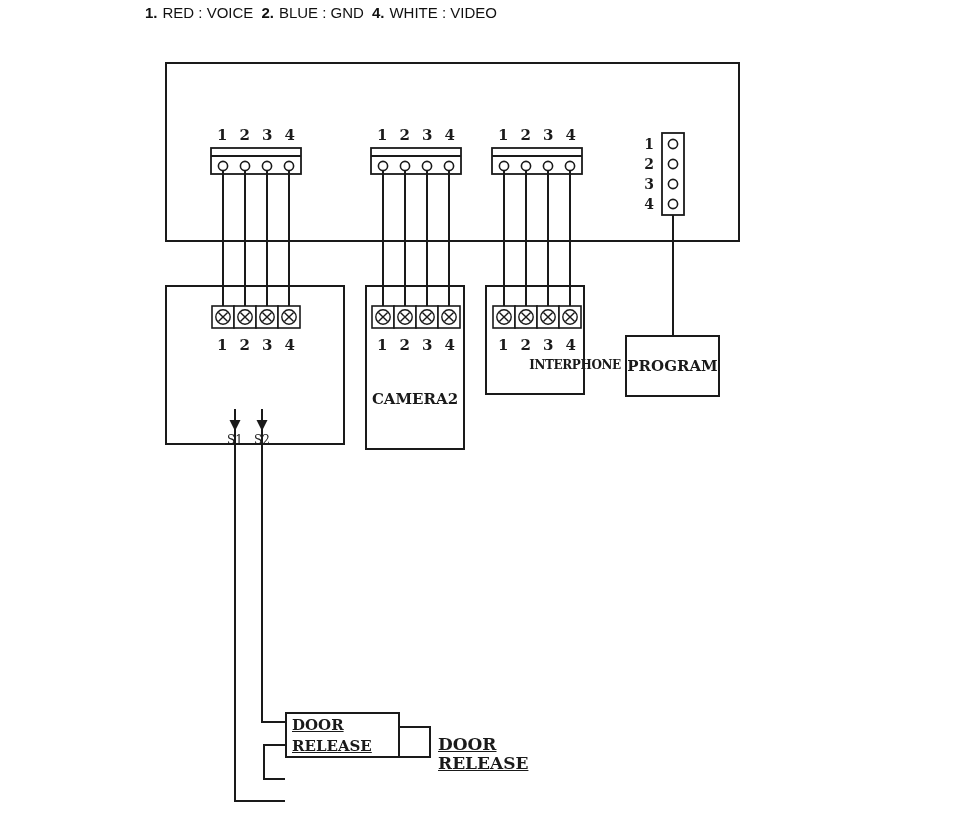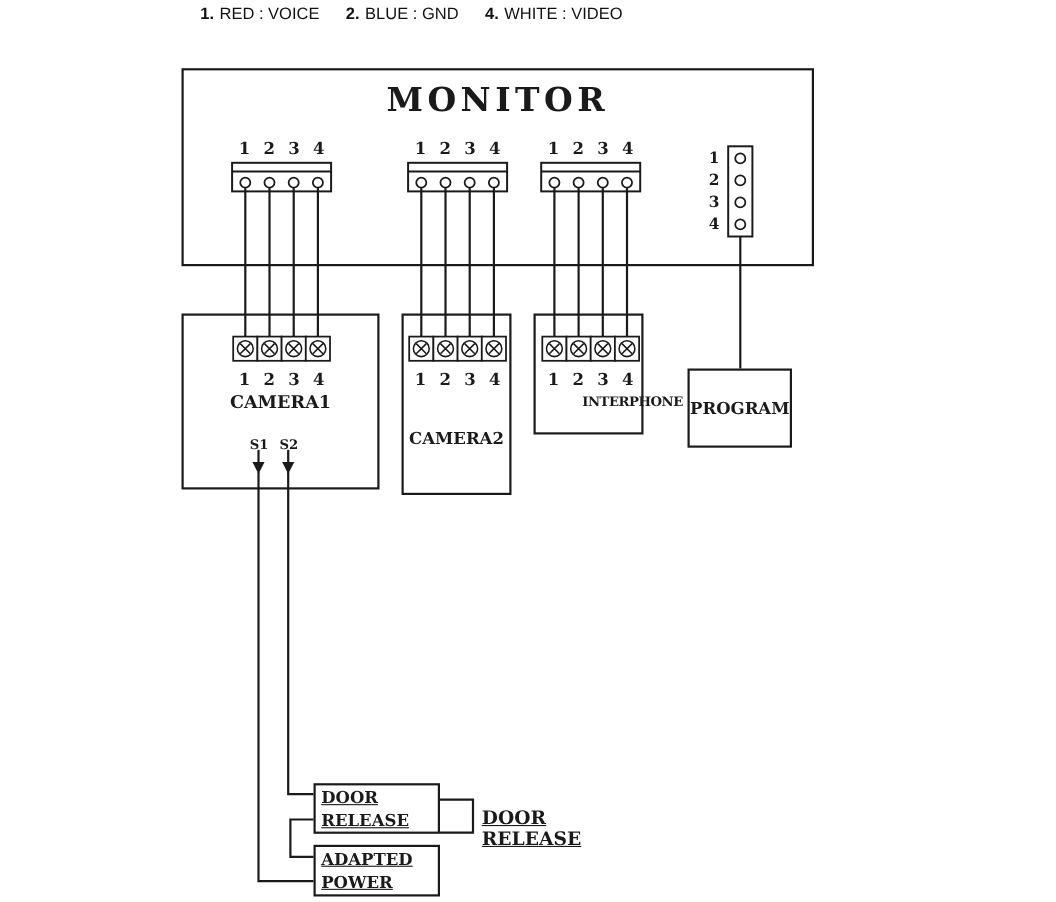--- a/index.html
+++ b/index.html
@@ -1,39 +1,39 @@
 <!DOCTYPE html>
 <html><head>
 <meta charset="utf-8">
 <style>
   html,body { margin:0; padding:0; background:#ffffff; }
   .stage { position:relative; width:960px; height:820px; background:#fff;
            font-family:"DejaVu Serif", serif; color:#1a1a1a; overflow:hidden; }
 
-  .legend { position:absolute; left:145px; top:4px; display:flex; gap:24px;
+  .legend { position:absolute; left:145px; top:4px; display:flex; gap:8px;
             font-family:"Liberation Sans", sans-serif; font-size:15px; color:#111;
-            white-space:nowrap;margin-left:37px; }
+            white-space:nowrap; }
   .legend .li b { font-weight:bold; margin-right:5px; }
 
   .box { position:absolute; border:2px solid #1a1a1a; box-sizing:border-box; background:transparent; }
 
   .monitor-title { position:absolute; left:165px; top:74px; width:575px; text-align:center;
                    font-weight:bold; font-size:30px; letter-spacing:4px; }
 
   .pins { position:absolute; width:90px; display:flex; font-weight:bold; font-size:15px; }
   .pins span { flex:1; text-align:center; }
 
   .conn-pins { position:absolute; left:638px; top:134px; width:16px; text-align:right;
                font-weight:bold; font-size:14px; }
   .conn-pins span { display:block; height:20px; line-height:20px; }
 
   .dev-label { position:absolute; text-align:center; font-weight:bold; font-size:16px; }
   .dev-label.small { font-size:12px; letter-spacing:-0.4px;padding-left:40px; }
 
-  .s-label { position:absolute; width:18px; text-align:right; font-weight:bold; font-size:12px; }
+  .s-label { position:absolute; width:18px; text-align:center; font-weight:normal; font-size:12px;margin-top:36px; }
 
   .small-box { position:absolute; border:2px solid #1a1a1a; box-sizing:border-box;
                font-weight:bold; font-size:15px; line-height:21px; padding:1px 0 0 5px; }
   .small-box.center { display:flex; align-items:center; justify-content:center; padding:0; }
   .ul { text-decoration:underline; }
 
   .bracket-label { position:absolute; font-weight:bold; font-size:17px; line-height:19px; }
 
   svg.wires { position:absolute; left:0; top:0; pointer-events:none; }
 </style>
@@ -46,21 +46,20 @@
     <span class="li"><b>1.</b><span>RED : VOICE</span></span>
     <span class="li"><b>2.</b><span>BLUE : GND</span></span>
     <span class="li"><b>4.</b><span>WHITE : VIDEO</span></span>
   </div>
 
   <div class="box" style="left:165px; top:62px; width:575px; height:180px;"></div>
   <div class="box" style="left:165px; top:285px; width:180px; height:160px;"></div>
   <div class="box" style="left:365px; top:285px; width:100px; height:165px;"></div>
   <div class="box" style="left:485px; top:285px; width:100px; height:110px;"></div>
 
-  <div class="monitor-title">MONITOR</div>
 
   <div class="pins" style="left:211px; top:126px;">
     <span>1</span>
       <span>2</span>
       <span>3</span>
       <span>4</span>
   </div>
   <div class="pins" style="left:371px; top:126px;">
     <span>1</span>
       <span>2</span>
@@ -93,40 +92,35 @@
       <span>3</span>
       <span>4</span>
   </div>
   <div class="pins" style="left:492px; top:336px;">
     <span>1</span>
       <span>2</span>
       <span>3</span>
       <span>4</span>
   </div>
 
-  <div class="dev-label" style="left:165px; top:356px; width:180px;">CAMERA1</div>
   <div class="dev-label" style="left:365px; top:356px; width:100px; font-size:15px;margin-top:34px;">CAMERA2</div>
   <div class="dev-label small" style="left:485px; top:358px; width:100px;">INTERPHONE</div>
 
   <span class="s-label" style="left:226px; top:397px;">S1</span>
   <span class="s-label" style="left:253px; top:397px;">S2</span>
 
-  <div class="small-box center" style="left:625px; top:335px; width:95px; height:72px;">
+  <div class="small-box center" style="left:625px; top:335px; width:95px; height:62px;">
     <span>PROGRAM</span>
   </div>
 
   <div class="small-box" style="left:285px; top:712px; width:115px; height:46px;">
     <div class="ul">DOOR</div>
     <div class="ul">RELEASE</div>
   </div>
 
-  <div class="small-box" style="left:285px; top:768px; width:115px; height:47px;">
-    <div class="ul">ADAPTED</div>
-    <div class="ul">POWER</div>
-  </div>
 
   <div class="bracket-label" style="left:438px; top:735px;">
     <div class="ul">DOOR</div>
     <div class="ul">RELEASE</div>
   </div>
 
   <svg class="wires" width="960" height="820" viewBox="0 0 960 820">
     <defs>
       <g id="screw">
         <rect x="-11" y="-11" width="22" height="22" fill="#ffffff" stroke="#1a1a1a" stroke-width="1.6"></rect>

